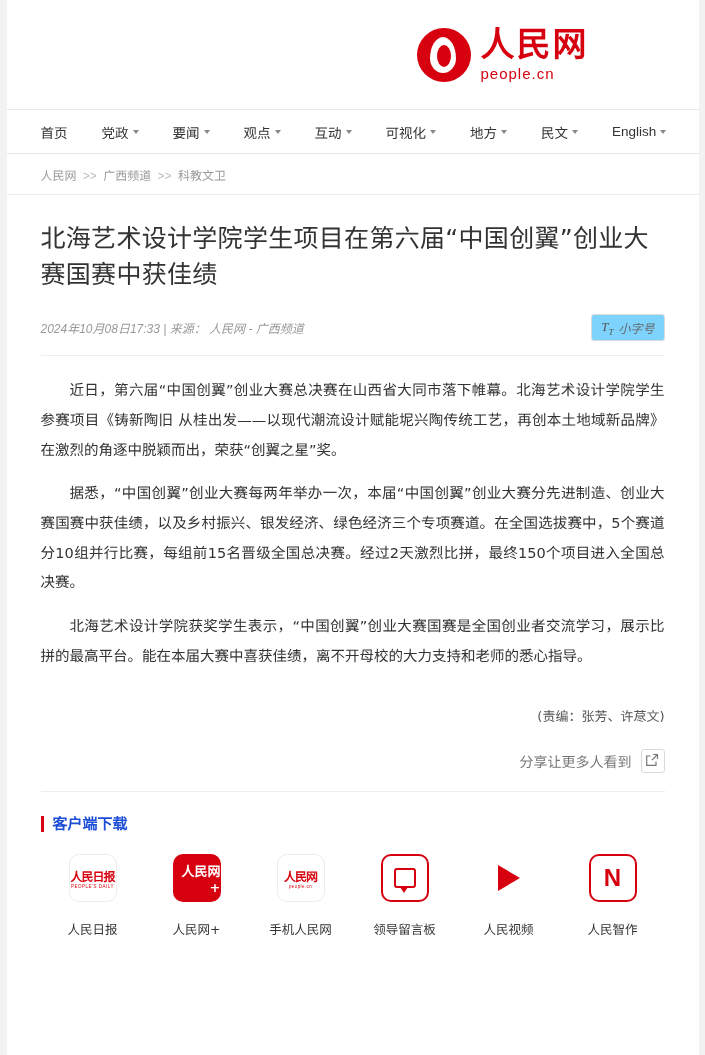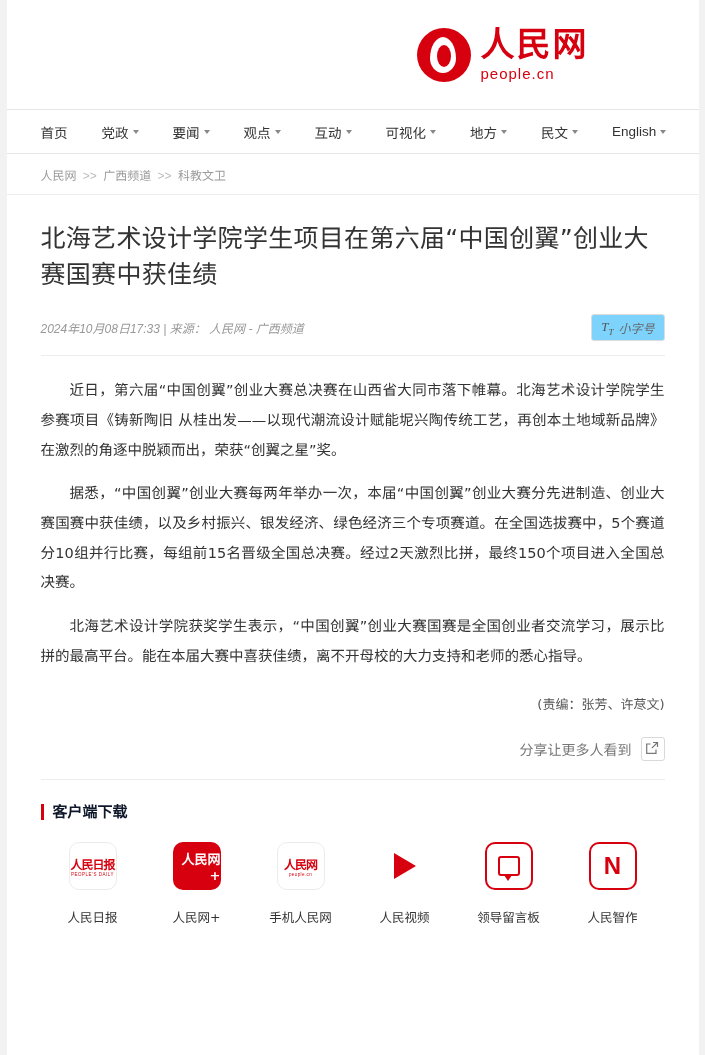--- a/index.html
+++ b/index.html
@@ -164,21 +164,21 @@
   .body-text p {
     font-size: 14.5px;
     line-height: 2.05;
     color: #333333;
     margin: 14px 0 0 0;
     text-indent: 2em;
     text-align: justify;
     font-family: "DejaVu Sans", sans-serif;
   }
   .editor-line {
-    margin-top: 22px;
+    margin-top: 34px;
     text-align: right;
     font-size: 13px;
     color: #555555;
     font-family: "DejaVu Sans", sans-serif;
   }
   .share-row {
     margin-top: 24px;
     display: flex;
     align-items: center;
     justify-content: flex-end;
@@ -201,21 +201,21 @@
     height: 1px;
     background: #ededed;
     margin: 0 34px;
   }
   
   .download {
     padding: 24px 34px 30px 34px;
   }
   .download-title {
     font-size: 15px;
-    color: #0f172a;
+    color: #1d4ed8;
     font-weight: bold;
     border-left: 3px solid #d6000f;
     padding-left: 9px;
     line-height: 1.1;
     font-family: "DejaVu Sans", sans-serif;
   }
   .apps {
     display: flex;
     justify-content: space-between;
     margin-top: 22px;
@@ -413,34 +413,34 @@
 
       <div class="app">
         <div class="app-icon ic-white">
           <span class="l1">人民网</span>
           <span class="l2">people.cn</span>
         </div>
         <div class="app-label">手机人民网</div>
       </div>
 
       <div class="app">
+        <div class="app-icon ic-outline">
+          <span class="inner"></span>
+        </div>
+        <div class="app-label">领导留言板</div>
+      </div>
+
+      <div class="app">
         <div class="app-icon ic-play">
           <span class="tri"></span>
         </div>
         <div class="app-label">人民视频</div>
       </div>
 
       <div class="app">
-        <div class="app-icon ic-outline">
-          <span class="inner"></span>
-        </div>
-        <div class="app-label">领导留言板</div>
-      </div>
-
-      <div class="app">
         <div class="app-icon ic-n">
           <span class="nglyph">N</span>
         </div>
         <div class="app-label">人民智作</div>
       </div>
 
     </div>
   </div>
 
 </div>

